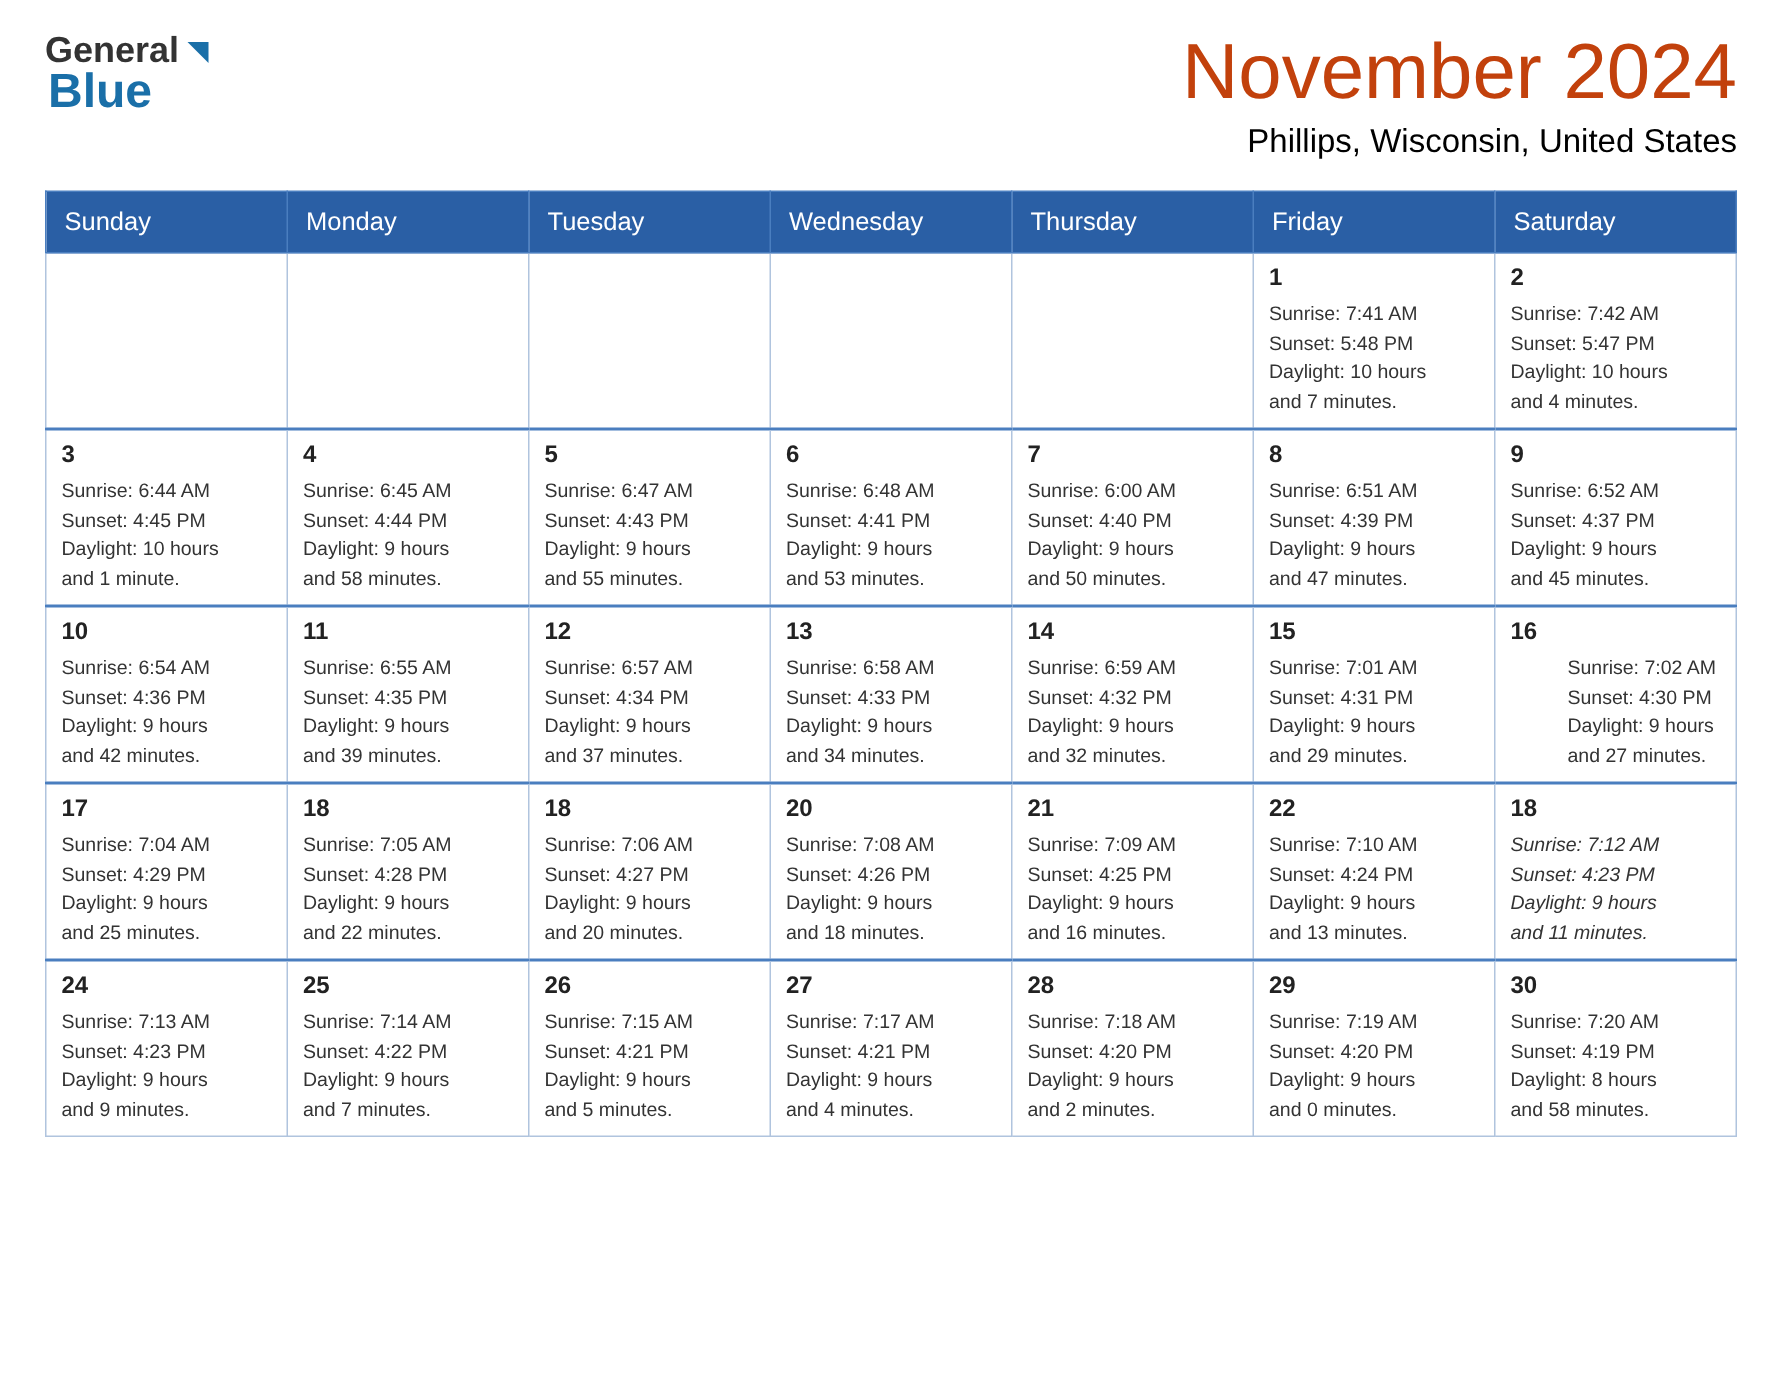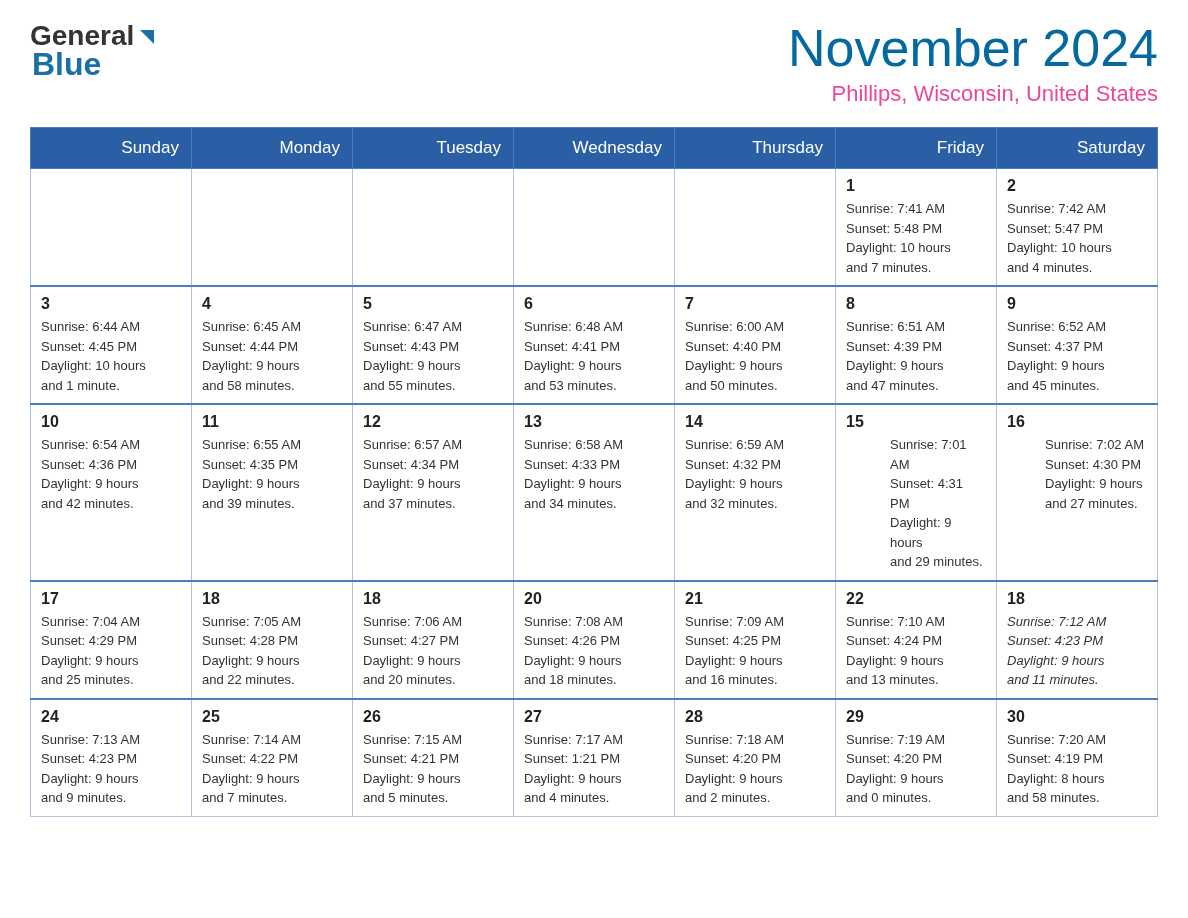--- a/index.html
+++ b/index.html
@@ -20,41 +20,41 @@
       display: flex;
       flex-direction: column;
       align-items: flex-start;
     }
     .title-section {
       text-align: right;
     }
     .month-title {
       font-size: 52px;
       font-weight: normal;
-      color: #0369a1;
+      color: #c2410c;
       line-height: 1.1;
     }
     .location {
       font-size: 22px;
-      color: #ec4899;
+      color: #000000;
       margin-top: 4px;
       text-align: right;
     }
     .calendar-table {
       width: 100%;
       border-collapse: collapse;
       border: 1px solid #4a7ebf;
     }
     .calendar-table th {
       background-color: #2a5fa5;
       color: #fff;
       font-size: 17px;
       font-weight: normal;
       padding: 10px 12px;
-      text-align: right;
+      text-align: left;
       border: 1px solid #4a7ebf;
     }
     .calendar-table td {
       vertical-align: top;
       padding: 8px 10px;
       border: 1px solid #b0c4de;
       background: #fff;
       min-height: 110px;
       width: calc(100% / 7);
     }
@@ -79,21 +79,21 @@
       display: flex;
       align-items: center;
     }
   </style>
 </head>
 <body>
 
 <div class="header">
   <div class="logo">
     <div class="logo-wrapper">
-      <span style="font-size:28px;font-weight:bold;color:#333;">General</span>
+      <span style="font-size:24px;font-weight:bold;color:#333;">General</span>
       <svg width="22" height="22" viewBox="0 0 22 22" style="margin-left:2px;margin-top:2px;">
         <polygon points="4,4 18,4 18,18" fill="#1a6fa8"></polygon>
       </svg>
     </div>
     <span style="font-size:32px;font-weight:bold;color:#1a6fa8;margin-top:-6px;padding-left:2px;">Blue</span>
   </div>
   <div class="title-section">
     <div class="month-title">November 2024</div>
     <div class="location">Phillips, Wisconsin, United States</div>
   </div>
@@ -215,21 +215,21 @@
         </td>
         <td>
           <div class="day-number">14</div>
           <div class="day-info" style="white-space: pre-line;">Sunrise: 6:59 AM
 Sunset: 4:32 PM
 Daylight: 9 hours
 and 32 minutes.</div>
         </td>
         <td>
           <div class="day-number">15</div>
-          <div class="day-info" style="white-space: pre-line; margin-left: 44px;">Sunrise: 7:01 AM
+          <div class="day-info" style="white-space: pre-line;">Sunrise: 7:01 AM
 Sunset: 4:31 PM
 Daylight: 9 hours
 and 29 minutes.</div>
         </td>
         <td>
           <div class="day-number">16</div>
           <div class="day-info" style="white-space: pre-line; margin-left: 38px;">Sunrise: 7:02 AM
 Sunset: 4:30 PM
 Daylight: 9 hours
 and 27 minutes.</div>
@@ -304,21 +304,21 @@
         <td>
           <div class="day-number">26</div>
           <div class="day-info" style="white-space: pre-line;">Sunrise: 7:15 AM
 Sunset: 4:21 PM
 Daylight: 9 hours
 and 5 minutes.</div>
         </td>
         <td>
           <div class="day-number">27</div>
           <div class="day-info" style="white-space: pre-line;">Sunrise: 7:17 AM
-Sunset: 1:21 PM
+Sunset: 4:21 PM
 Daylight: 9 hours
 and 4 minutes.</div>
         </td>
         <td>
           <div class="day-number">28</div>
           <div class="day-info" style="white-space: pre-line;">Sunrise: 7:18 AM
 Sunset: 4:20 PM
 Daylight: 9 hours
 and 2 minutes.</div>
         </td>

